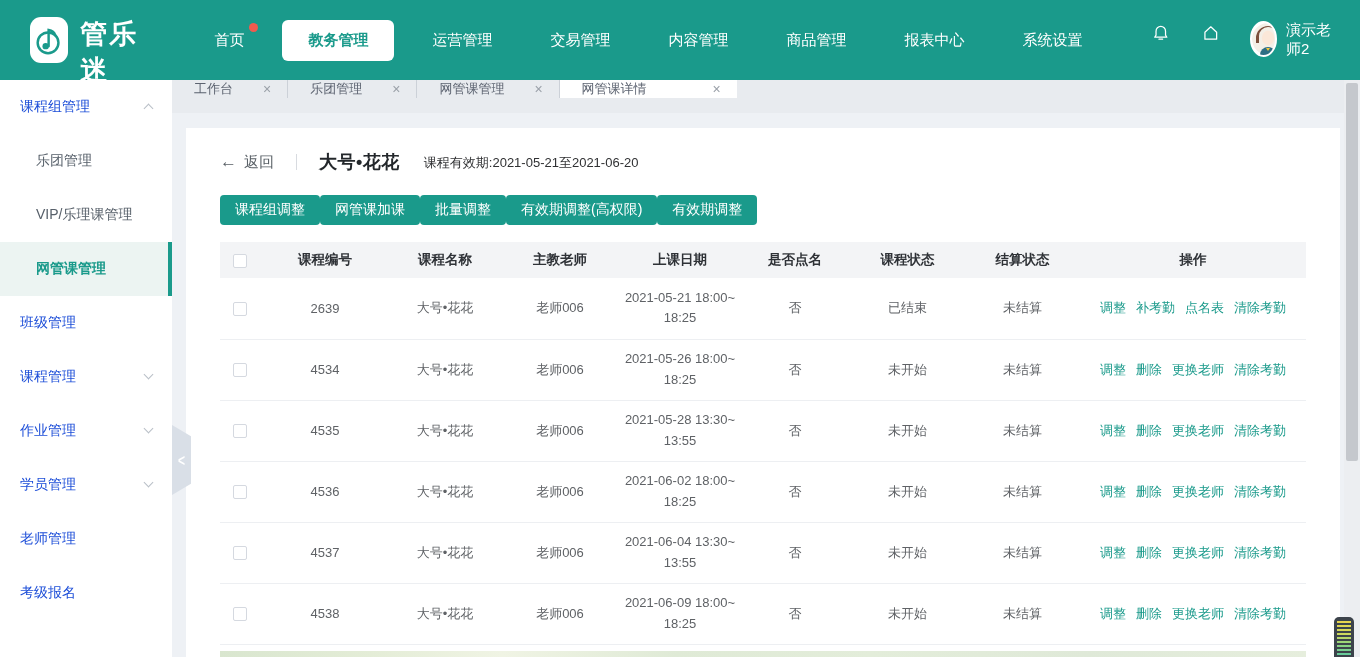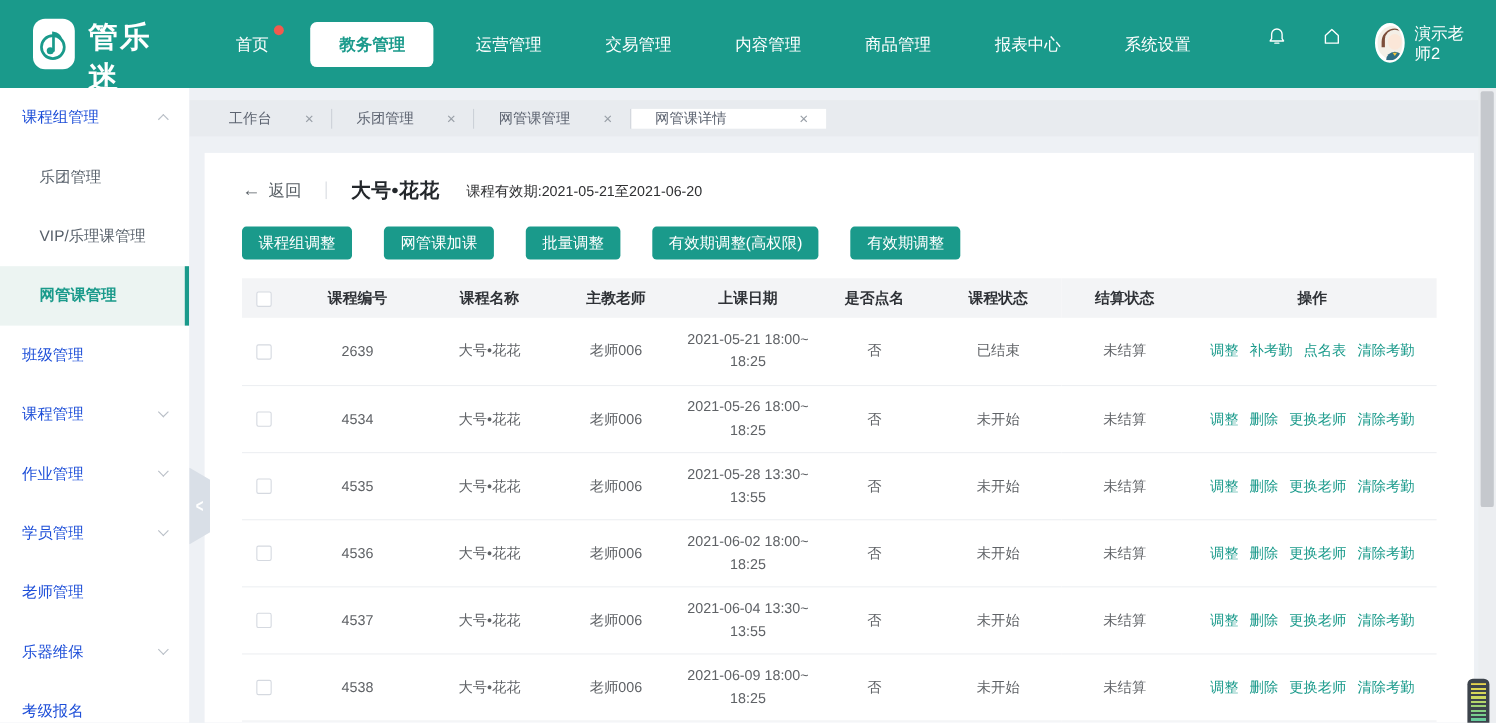--- a/index.html
+++ b/index.html
@@ -30,37 +30,37 @@
   .side-item.child.active::after { content:""; position:absolute; right:0; top:0; width:4px; height:100%; background:#1a9a8b; }
   .chev { position:absolute; right:20px; width:7px; height:7px; border-right:1.5px solid #b9bfc7; border-bottom:1.5px solid #b9bfc7; }
   .chev.down { transform:rotate(45deg); top:21px; }
   .chev.up { transform:rotate(-135deg); top:25px; }
   .collapse-handle { position:absolute; left:172px; top:345px; width:19px; height:70px; background:#d9dfe7;
     clip-path:polygon(0 0,100% 16%,100% 84%,0 100%); display:flex; align-items:center; justify-content:center; cursor:pointer; z-index:25; }
   .collapse-handle span { color:#fff; font-size:12px; font-weight:bold; transform:scaleY(1.4); }
 
   
   .content { flex:1; background:#eef1f5; position:relative; overflow:hidden; }
-  .tabbar { height:33px; background:#e8ebef; display:flex; align-items:center; padding-left:14px; padding-right:16px;margin-top:11px; }
+  .tabbar { height:33px; background:#e8ebef; display:flex; align-items:flex-start; padding-left:0; padding-right:16px; }
   .tab { display:flex; align-items:center; padding:0 16px 0 22px; font-size:13px; color:#5c6370; cursor:pointer; border-right:1px solid #ccd1d8; white-space:nowrap; }
   .tab-label { margin-right:30px; }
   .tab-close { color:#9aa0a8; font-size:14px; line-height:1; }
   .tab.active { background:#fff; border-right:none; color:#5c6370;gap:36px; }
 
   .card { background:#fff; margin:15px 20px 0 14px; height:529px; padding:0 34px; position:relative; overflow:hidden; }
 
   .page-header { display:flex; align-items:center; padding-top:22px; }
   .back-btn { display:flex; align-items:center; font-size:15px; color:#596066; cursor:pointer; }
   .back-arrow { font-size:17px; margin-right:7px; color:#596066; }
   .vdiv { width:1px; height:16px; background:#d8dbe0; margin:0 22px; }
   .page-title { font-size:18px; font-weight:bold; color:#23272b; letter-spacing:0.5px; }
   .validity { font-size:13px; color:#303133; margin-left:24px; padding-top:2px; }
 
   .btn-row { display:flex; margin-top:21px; }
-  .teal-btn { height:30px; background:#1a9a8b; color:#fff; border:none; border-radius:4px; font-size:14px; padding:0 15px; margin-right:29px; cursor:pointer; font-family:inherit; white-space:nowrap; }
+  .teal-btn { height:30px; background:#1a9a8b; color:#fff; border:none; border-radius:4px; font-size:14px; padding:0 15px; margin-right:0; cursor:pointer; font-family:inherit; white-space:nowrap; }
 
   
   table { border-collapse:collapse; table-layout:fixed; width:1086px; margin-top:17px; }
   col.c-cb{width:40px} col.c-id{width:130px} col.c-name{width:110px} col.c-teach{width:120px}
   col.c-date{width:120px} col.c-roll{width:110px} col.c-status{width:115px} col.c-settle{width:115px} col.c-ops{width:226px}
   thead th { background:#f3f4f6; height:36px; font-size:13.5px; color:#2f3237; font-weight:bold; text-align:center; }
   tbody td { height:61px; font-size:13px; color:#5f6266; text-align:center; border-bottom:1px solid #edeff2; background:#fff; }
   .checkbox { display:inline-block; width:14px; height:14px; border:1px solid #d5d9e0; border-radius:2px; background:#fff; vertical-align:middle; cursor:pointer; }
   .date-wrap { width:114px; margin:0 auto; word-break:break-all; line-height:1.55; }
   td.ops a { color:#1a9a8b; text-decoration:none; margin:0 5px; cursor:pointer; white-space:nowrap; }
@@ -150,24 +150,20 @@
         <i class="chev down"></i>
       </div>
       <div class="side-item top">
         <span>学员管理</span>
         <i class="chev down"></i>
       </div>
       <div class="side-item top">
         <span>老师管理</span>
       </div>
       <div class="side-item top">
-        <span>乐器维保</span>
-        <i class="chev down"></i>
-      </div>
-      <div class="side-item top">
         <span>考级报名</span>
       </div>
     </aside>
   <div class="collapse-handle">
       <span>&lt;</span>
     </div>
 
   <section class="content">
     <div class="tabbar">
         <div class="tab">

